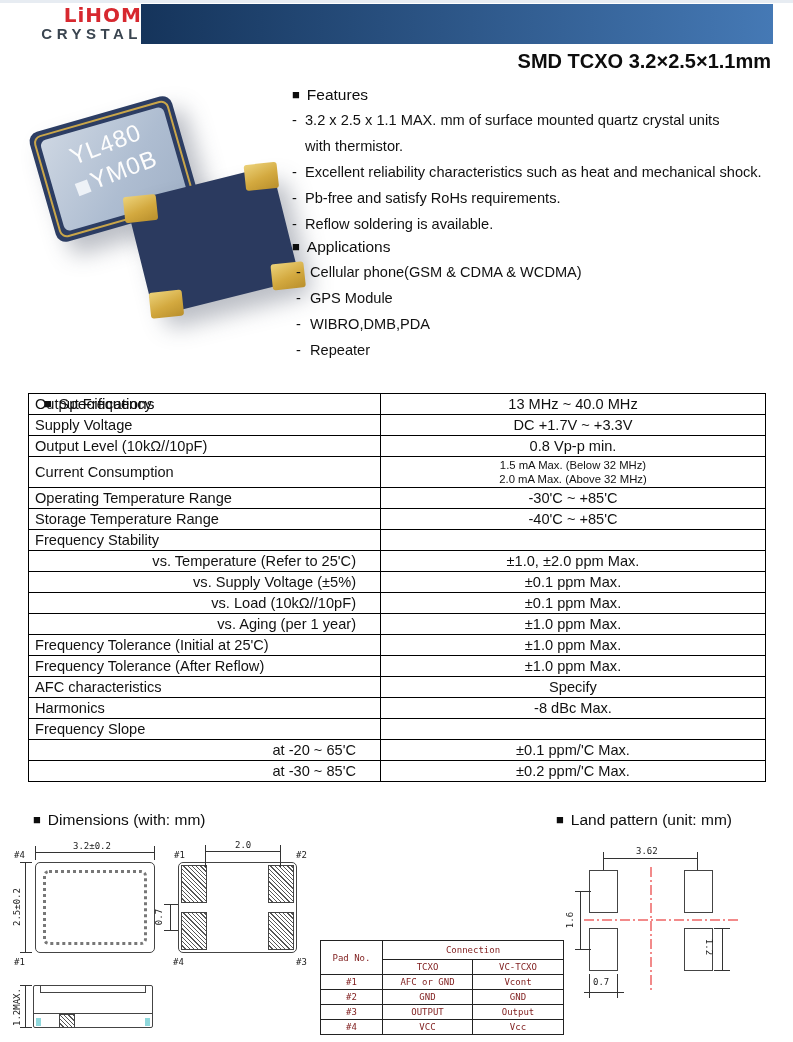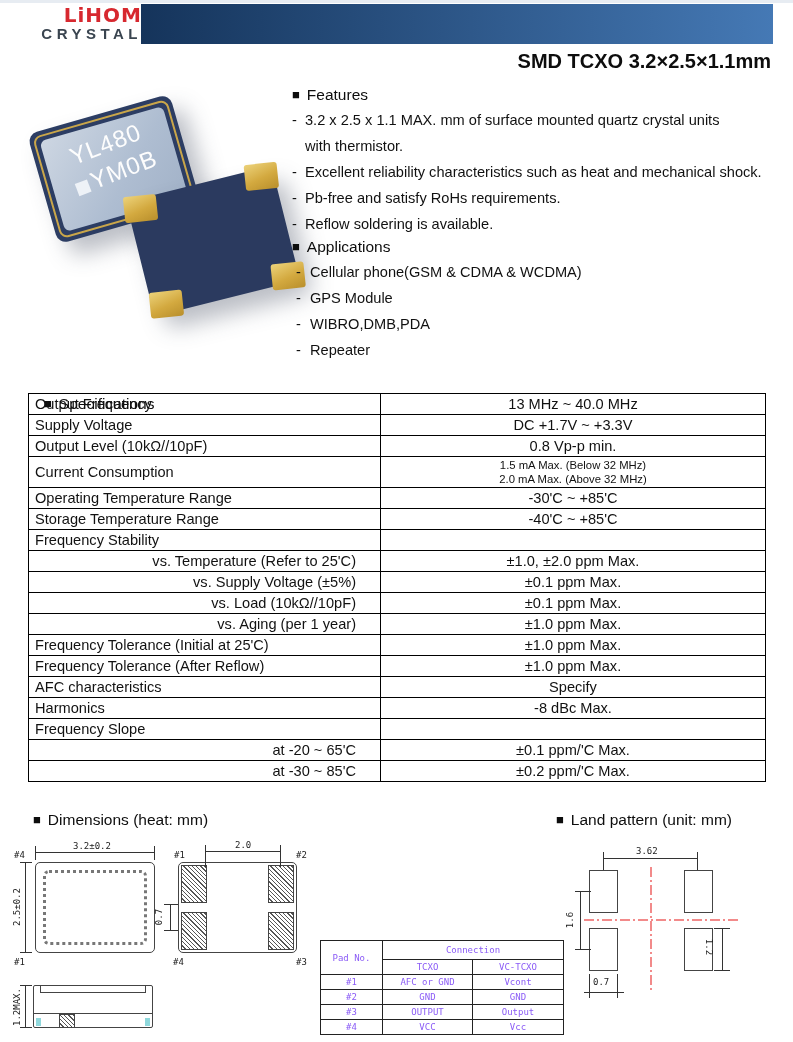--- a/index.html
+++ b/index.html
@@ -67,21 +67,21 @@
   .hatch{background:repeating-linear-gradient(45deg,#fff 0 2px,#555 2px 3px);border:1px solid #444;box-sizing:border-box;}
   .cadrect{border:1.5px solid #444;box-sizing:border-box;background:#fff;}
 
   
   .lp-pad{width:29px;height:43px;border:1.5px solid #444;box-sizing:border-box;background:#fff;}
   .redline-h{height:2px;background:repeating-linear-gradient(90deg,#f28a8a 0 10px,transparent 10px 13px,#f28a8a 13px 15px,transparent 15px 18px);}
   .redline-v{width:2px;background:repeating-linear-gradient(180deg,#f28a8a 0 10px,transparent 10px 13px,#f28a8a 13px 15px,transparent 15px 18px);}
 
   
   table.padtbl{border-collapse:collapse;table-layout:fixed;width:243px;
-               font-family:"DejaVu Sans Mono",monospace;color:#8b5cf6;}
+               font-family:"DejaVu Sans Mono",monospace;color:#7f1d1d;}
   table.padtbl td{border:1px solid #222;text-align:center;font-size:9px;height:14px;
                   padding:0;overflow:hidden;white-space:nowrap;}
   table.padtbl{border:1.5px solid #222;}
   td.pt-big{font-size:10.5px;}
   .teal{background:#8fd8dc;}
 </style>
 </head>
 <body>
 
 <div class="page">
@@ -235,21 +235,21 @@
             <td class="val">±0.1 ppm/'C Max.</td>
           </tr>
           <tr class="sub ">
             <td class="lab">at -30 ~ 85'C</td>
             <td class="val">±0.2 ppm/'C Max.</td>
           </tr>
         </tbody>
     </table>
   </div>
 
-  <div class="abs sec-head" style="left:33px;top:811px;"><span class="sq">■</span><span>Dimensions (heat: mm)</span></div>
+  <div class="abs sec-head" style="left:33px;top:811px;"><span class="sq">■</span><span>Dimensions (with: mm)</span></div>
 
   <div class="abs sec-head" style="left:556px;top:811px;"><span class="sq">■</span><span>Land pattern (unit: mm)</span></div>
 
   <div class="abs cadrect" style="left:35px;top:862px;width:120px;height:91px;border-radius:5px;">
     <div style="position:absolute;left:7px;top:7px;right:7px;bottom:7px;border:3px dotted #777;border-radius:6px;"></div>
   </div>
   <div class="abs dl-h" style="left:35px;top:852px;width:120px;"></div>
   <div class="abs dl-v" style="left:35px;top:846px;height:14px;"></div>
   <div class="abs dl-v" style="left:154px;top:846px;height:14px;"></div>
   <div class="abs cadtxt" style="left:73px;top:841px;">3.2±0.2</div>

